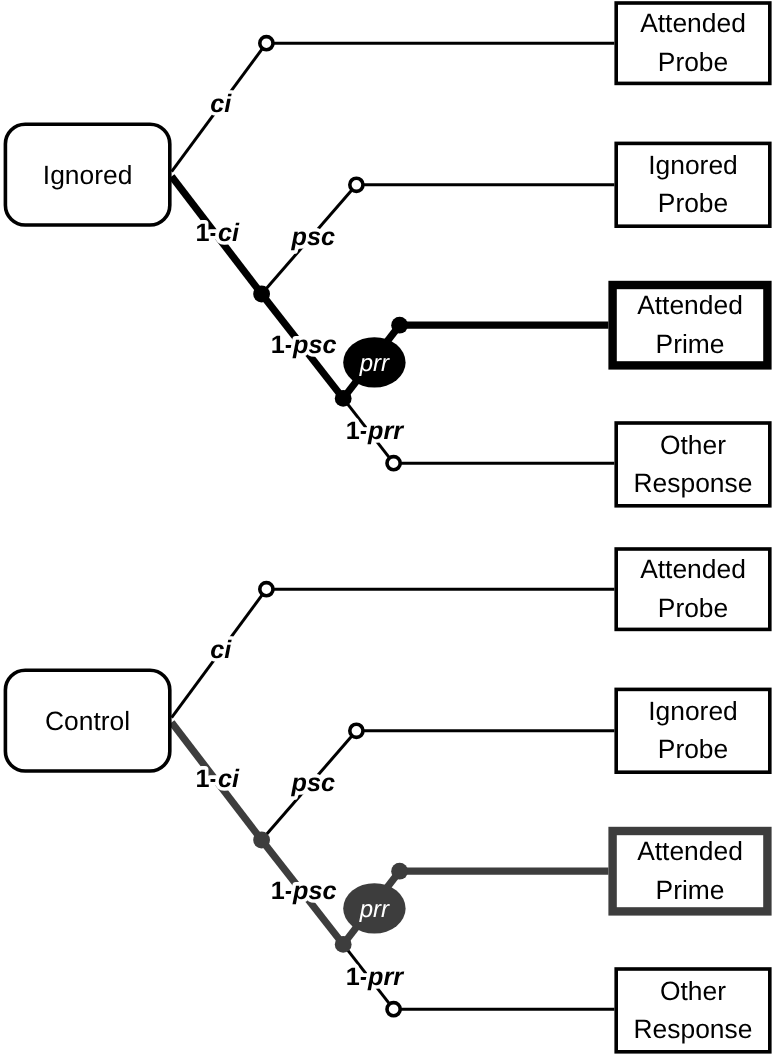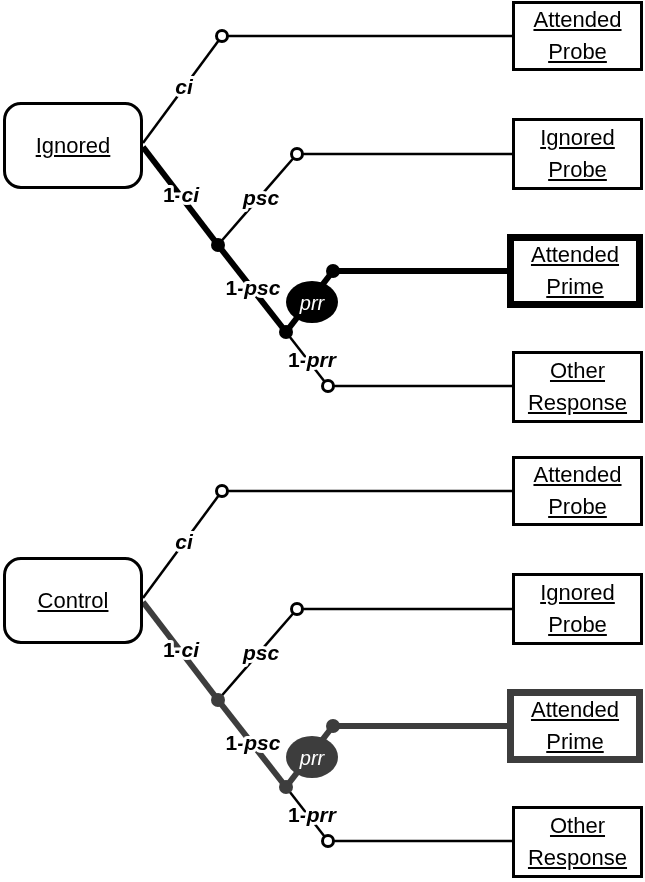--- a/index.html
+++ b/index.html
@@ -34,21 +34,21 @@
     font-family:"Liberation Sans", sans-serif;
     font-size:20px; font-style:italic; fill:#ffffff;
     text-anchor:middle; dominant-baseline:central;
   }
 
   
   .box {
     position:absolute; z-index:2; box-sizing:border-box;
     background:#ffffff; border:3px solid #000000;
     display:flex; flex-direction:column; align-items:center; justify-content:center;
-    text-align:center; font-size:22px; line-height:32px; color:#000000;text-decoration:underline;
+    text-align:center; font-size:22px; line-height:32px; color:#000000;
   }
   .box span:empty { display:none; }
   .box.rounded { border-radius:18px; }
   .box.emph { border-width:7px; }
   .box.emph.gray { border-color:#3d3d3d; }
 </style>
 </head>
 <body>
 
 <div class="stage">

